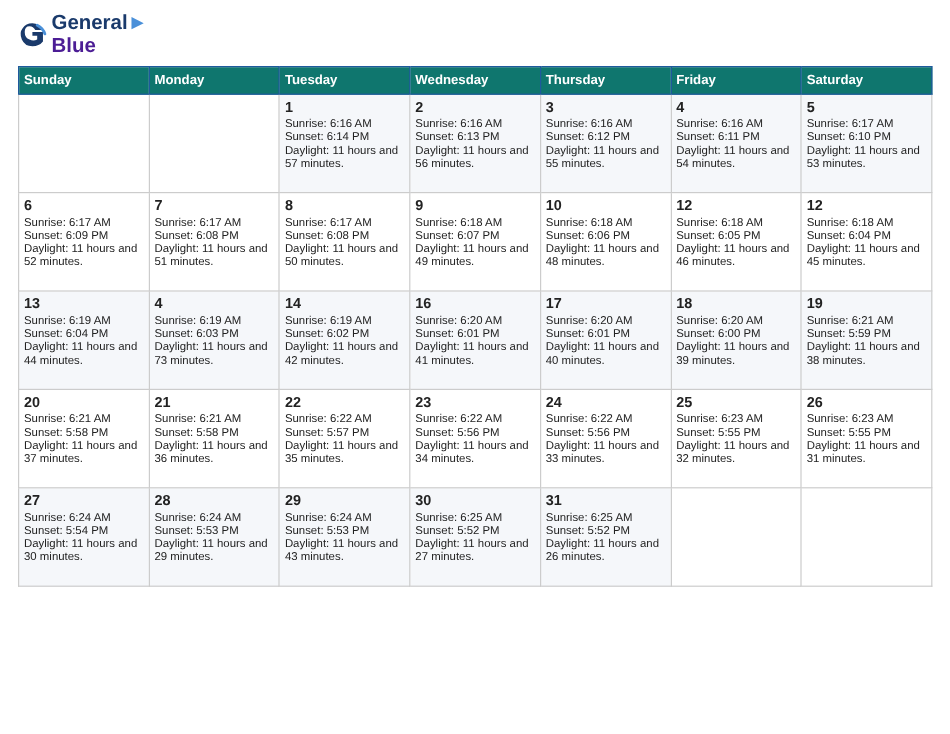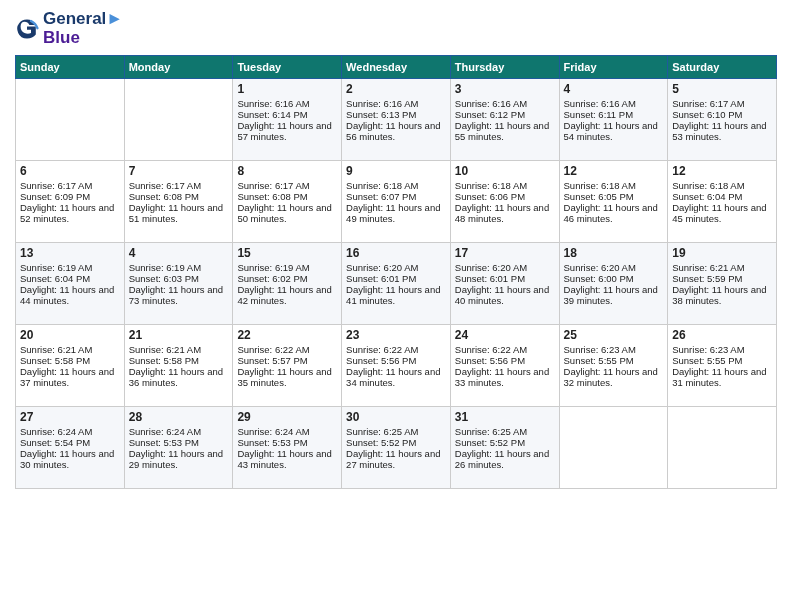--- a/index.html
+++ b/index.html
@@ -199,21 +199,21 @@
         <span>Sunset: 6:04 PM</span><br>
         <span>Daylight: 11 hours and 44 minutes.</span>
       </td>
           <td>
         <span class="day-num">4</span>
         <span>Sunrise: 6:19 AM</span><br>
         <span>Sunset: 6:03 PM</span><br>
         <span>Daylight: 11 hours and 73 minutes.</span>
       </td>
           <td>
-        <span class="day-num">15</span>
+        <span class="day-num">14</span>
         <span>Sunrise: 6:19 AM</span><br>
         <span>Sunset: 6:02 PM</span><br>
         <span>Daylight: 11 hours and 42 minutes.</span>
       </td>
           <td>
         <span class="day-num">16</span>
         <span>Sunrise: 6:20 AM</span><br>
         <span>Sunset: 6:01 PM</span><br>
         <span>Daylight: 11 hours and 41 minutes.</span>
       </td>

